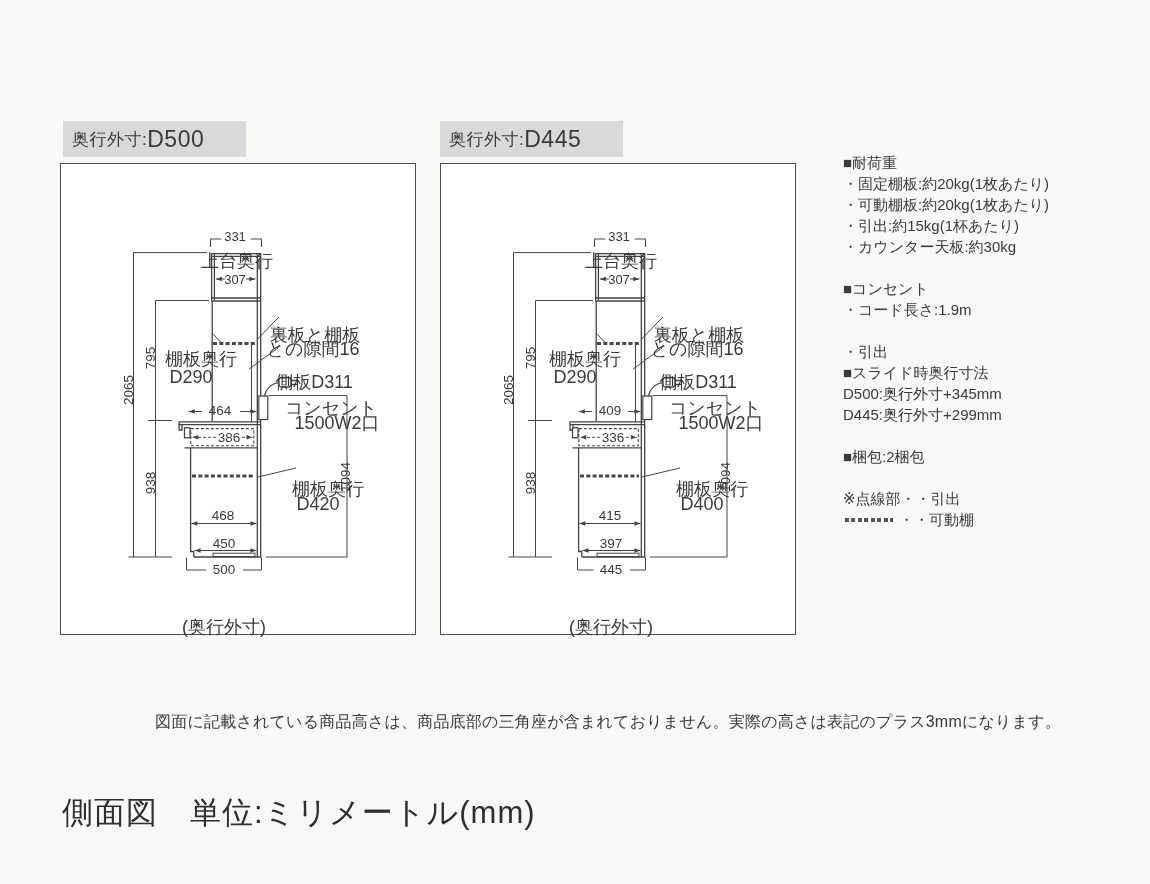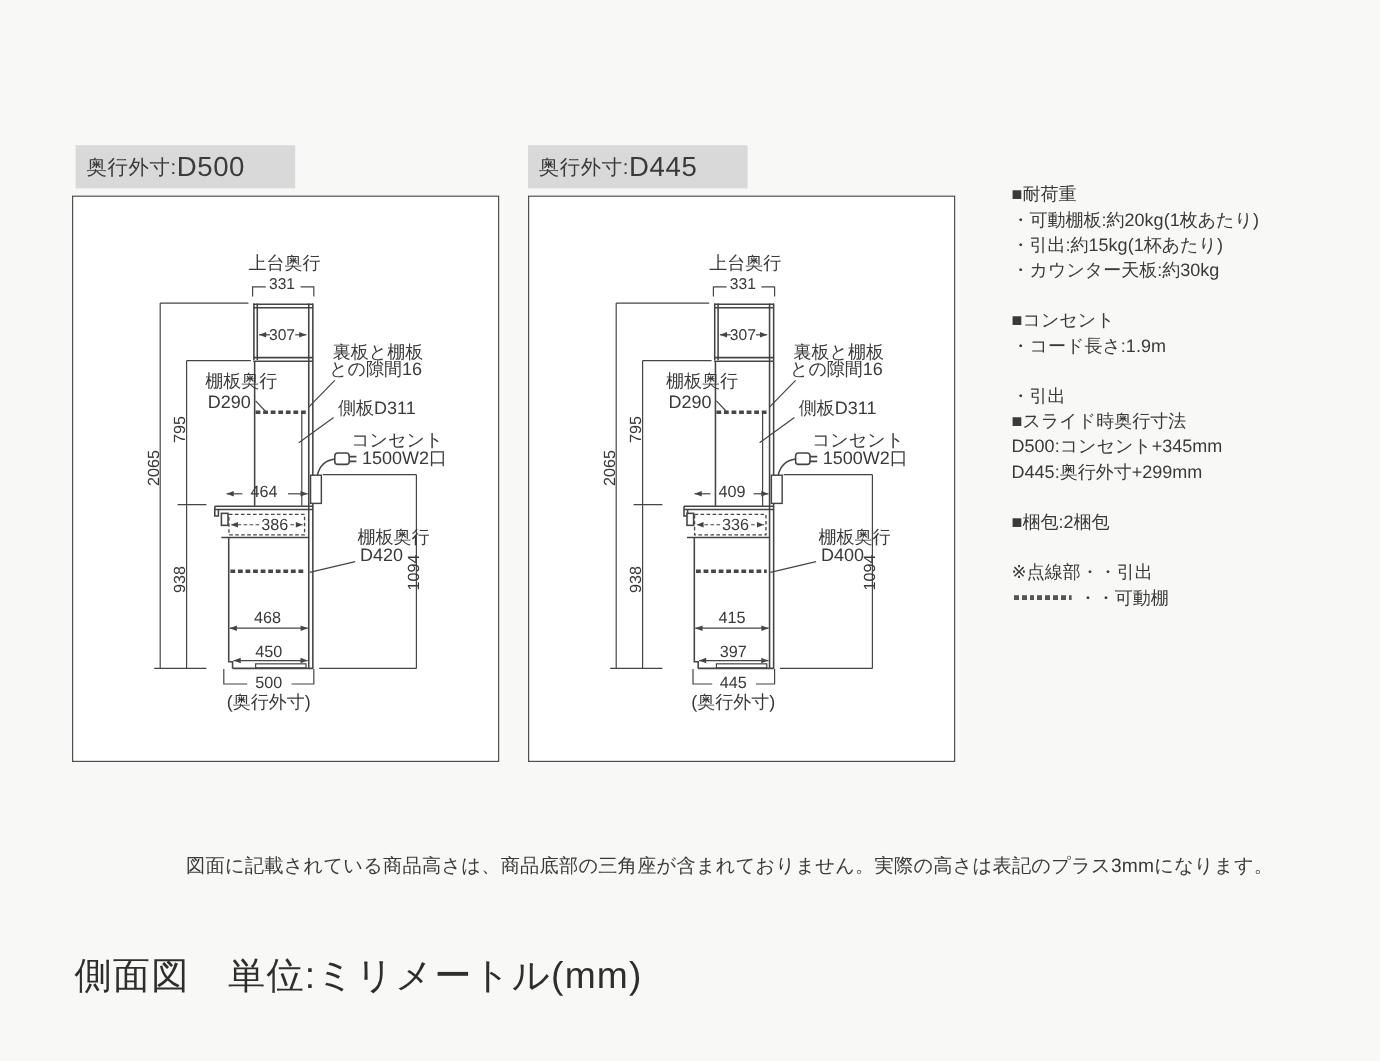--- a/index.html
+++ b/index.html
@@ -16,21 +16,21 @@
   .panel{position:absolute;background:var(--panel-bg);border:1.5px solid var(--border);}
   .chip{
     position:absolute;background:var(--chip-bg);height:36px;width:183px;
     display:flex;align-items:center;padding-left:9px;white-space:nowrap;
   }
   .chip .pre{font-size:17px;letter-spacing:.5px}
   .chip .val{font-size:23px;letter-spacing:.5px}
   svg.linework{position:absolute;left:0;top:0;pointer-events:none}
   .dl{ 
     position:absolute;transform:translate(-50%,-50%);
-    font-size:15px;line-height:13.5px;white-space:nowrap;color:var(--text);
+    font-size:18px;line-height:13.5px;white-space:nowrap;color:var(--text);margin-top:42px;
   }
   .dn{ 
     position:absolute;transform:translate(-50%,-50%);
     font-size:13.5px;white-space:nowrap;color:var(--text);letter-spacing:0px;
   }
   .rot{transform:translate(-50%,-50%) rotate(-90deg)}
   .sideinfo{
     position:absolute;left:843px;top:152px;width:300px;
     font-size:15px;line-height:21px;white-space:nowrap;color:var(--text);
   }
@@ -213,30 +213,31 @@
 <span class="dn" style="left:611px;top:543px">397</span>
 <span class="dn" style="left:611px;top:569px">445</span>
 <span class="dl" style="left:611px;top:586px">(奥行外寸)</span>
 <span class="dn rot" style="left:508px;top:390px">2065</span>
 <span class="dn rot" style="left:530px;top:358px">795</span>
 <span class="dn rot" style="left:530px;top:483px">938</span>
 <span class="dn rot" style="left:725px;top:477px">1094</span>
 
 <div class="sideinfo">
   <div>■耐荷重</div>
+  <div>・固定棚板:約20kg(1枚あたり)</div>
   <div>・可動棚板:約20kg(1枚あたり)</div>
   <div>・引出:約15kg(1杯あたり)</div>
   <div>・カウンター天板:約30kg</div>
   <div class="sp"></div>
   <div>■コンセント</div>
   <div>・コード長さ:1.9m</div>
   <div class="sp"></div>
   <div>・引出</div>
   <div>■スライド時奥行寸法</div>
-  <div>D500:コンセント+345mm</div>
+  <div>D500:奥行外寸+345mm</div>
   <div>D445:奥行外寸+299mm</div>
   <div class="sp"></div>
   <div>■梱包:2梱包</div>
   <div class="sp"></div>
   <div>※点線部・・引出</div>
   <div><span class="dash-swatch"></span><span>・・可動棚</span></div>
 </div>
 
 <div class="note">図面に記載されている商品高さは、商品底部の三角座が含まれておりません。実際の高さは表記のプラス3mmになります。</div>
 <div class="title">側面図　単位:ミリメートル(mm)</div>

